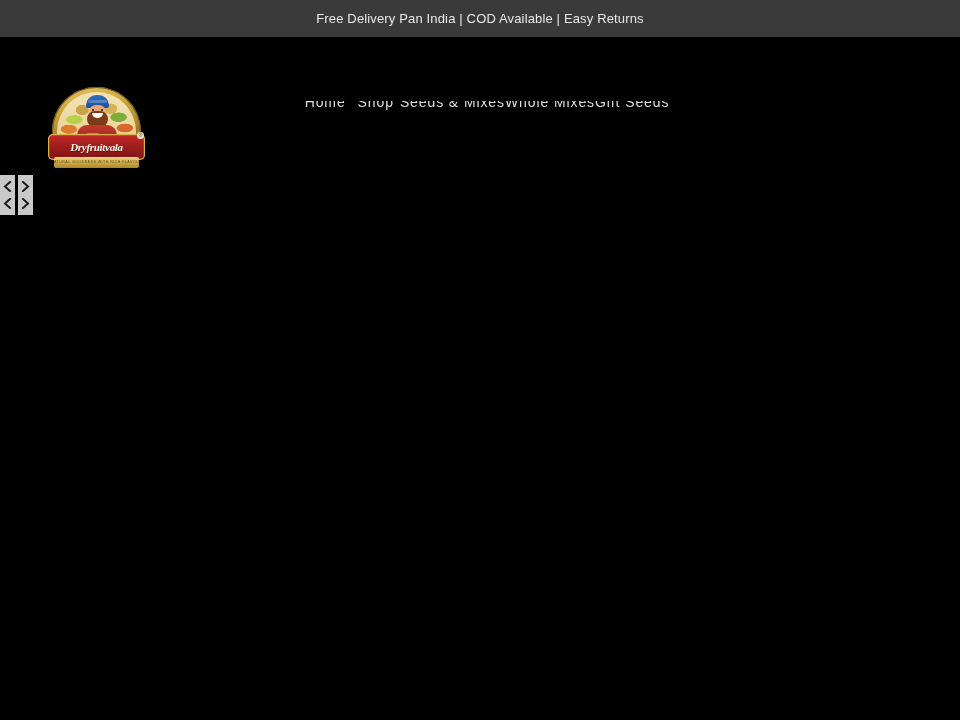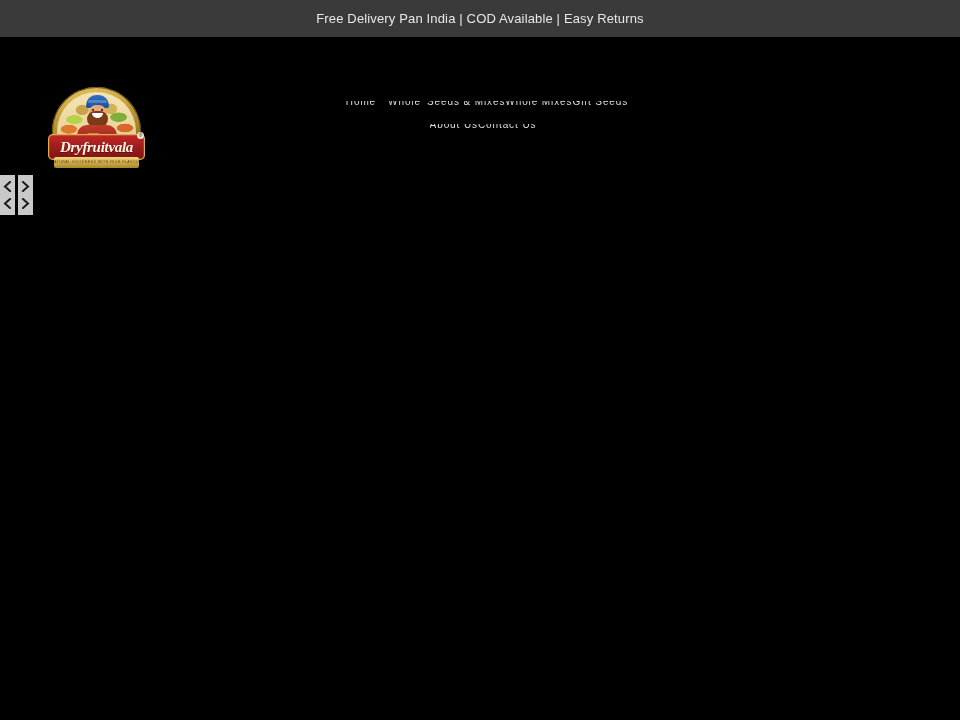--- a/index.html
+++ b/index.html
@@ -168,21 +168,21 @@
     box-shadow: inset 0 0 0 1.2px #d9b24f;
     display: flex;
     align-items: center;
     justify-content: center;
   }
   .logo-wordmark {
     color: #fdf6e6;
     font-family: "Liberation Serif", serif;
     font-style: italic;
     font-weight: bold;
-    font-size: 15px;
+    font-size: 11px;
     letter-spacing: -0.3px;
     line-height: 1;
     text-shadow: 0 1px 0 #5c0d0d;
     white-space: nowrap;
   }
   .logo-reg {
     position: absolute;
     right: 1px;
     top: 45px;
     width: 7px;
@@ -247,21 +247,21 @@
     position: relative;
     display: inline-block;
     height: 14px;
     overflow: hidden;
     text-decoration: none;
     margin: 0 9px;
   }
   .nav-link .nav-label {
     display: block;
     color: #cfcfcf;
-    font-size: 10px;
+    font-size: 14px;
     line-height: 12px;
     letter-spacing: 0.9px;
     white-space: nowrap;
     position: relative;
     top: -5px;
     filter: contrast(1.35) blur(0.18px);
     opacity: 0.95;
   }
   .nav-link.wide  { margin: 0 0; }
   .nav-link.tight { margin: 0 6px; }
@@ -326,38 +326,30 @@
       </div>
     </div>
   </a>
 
   <nav class="main-nav">
     <div class="nav-row row-one">
       <a class="nav-link tight" href="#">
         <span class="nav-label">Home</span>
       </a>
       <a class="nav-link tight" href="#">
-        <span class="nav-label">Whole</span>
+        <span class="nav-label">Shop</span>
       </a>
       <a class="nav-link wide" href="#">
         <span class="nav-label">Seeds &amp; Mixes</span>
       </a>
       <a class="nav-link wide" href="#">
         <span class="nav-label">Whole Mixes</span>
       </a>
       <a class="nav-link wide" href="#">
         <span class="nav-label">Gift Seeds</span>
-      </a>
-    </div>
-    <div class="nav-row row-two">
-      <a class="nav-link wide" href="#">
-        <span class="nav-label">About Us</span>
-      </a>
-      <a class="nav-link wide" href="#">
-        <span class="nav-label">Contact Us</span>
       </a>
     </div>
   </nav>
 
   <div class="carousel-controls">
     <button class="carousel-btn" aria-label="Previous slide">
       <svg width="9" height="11" viewBox="0 0 9 11">
         <polyline points="7,1 2,5.5 7,10" fill="none" stroke="#1a1a1a" stroke-width="2" stroke-linecap="square" stroke-linejoin="miter"></polyline>
       </svg>
       <svg width="9" height="11" viewBox="0 0 9 11">

